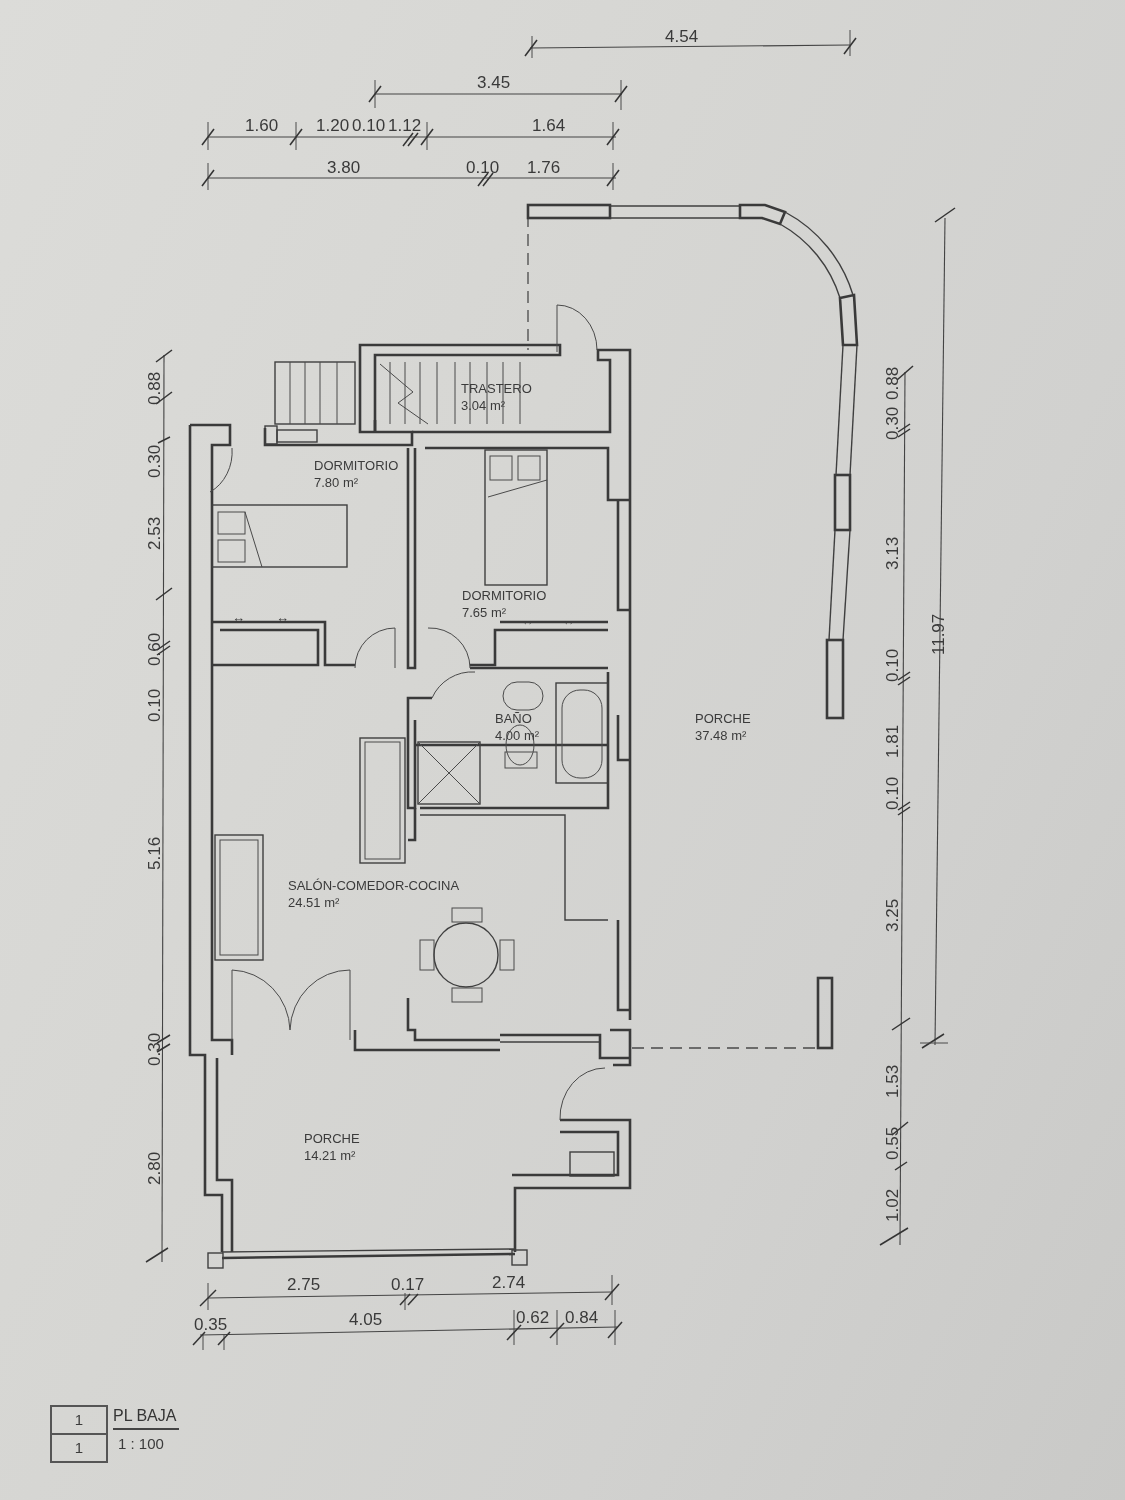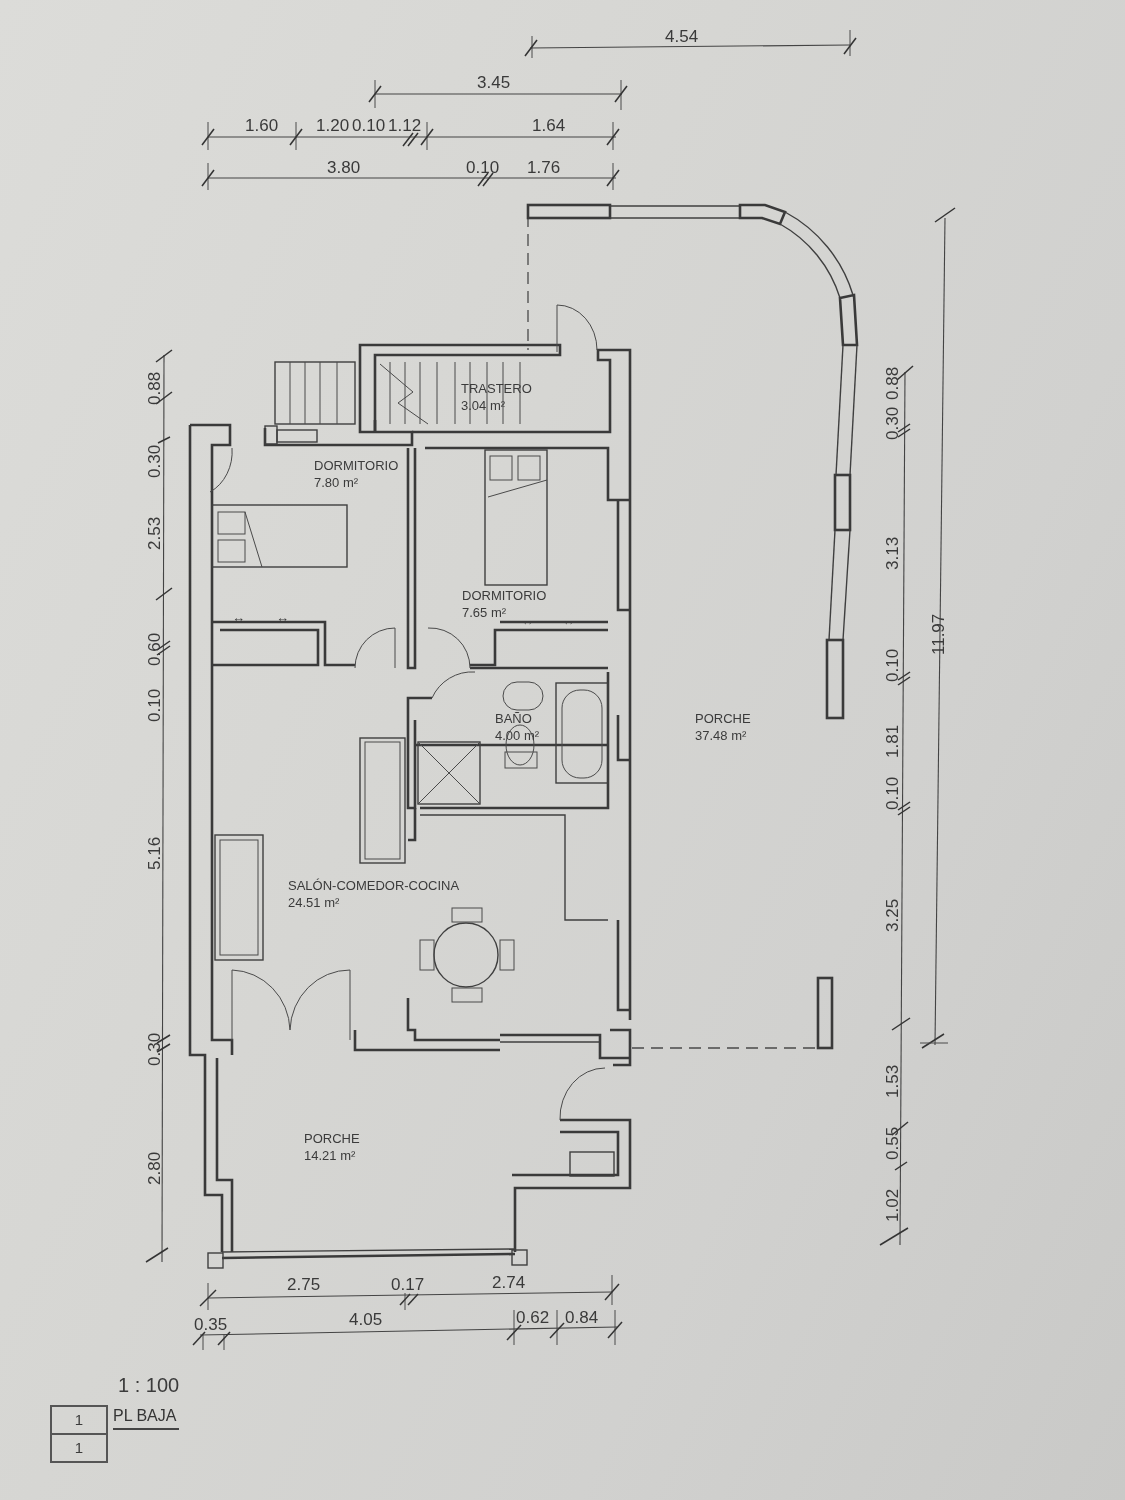--- a/index.html
+++ b/index.html
@@ -27,21 +27,21 @@
   }
   .title-box div {
     height: 26px; line-height: 26px; text-align: center; font-size: 15px; color: #3b3b3b;
   }
   .title-box div:first-child { border-bottom: 2px solid #555; }
   .title-name {
     position: absolute; left: 113px; top: 1404px; font-size: 16px; color: #353535;
     border-bottom: 2px solid #444; line-height: 24px; padding-right: 3px;
   }
   .title-scale {
-    position: absolute; left: 118px; top: 1374px; font-size: 20px; color: #3b3b3b; text-align: center;
+    position: absolute; left: 118px; top: 1435px; font-size: 15px; color: #3b3b3b; text-align: center;
   }
 </style>
 </head>
 <body>
 
 <div class="sheet">
 <svg width="1125" height="1500" viewBox="0 0 1125 1500">
 
   <g>
 

